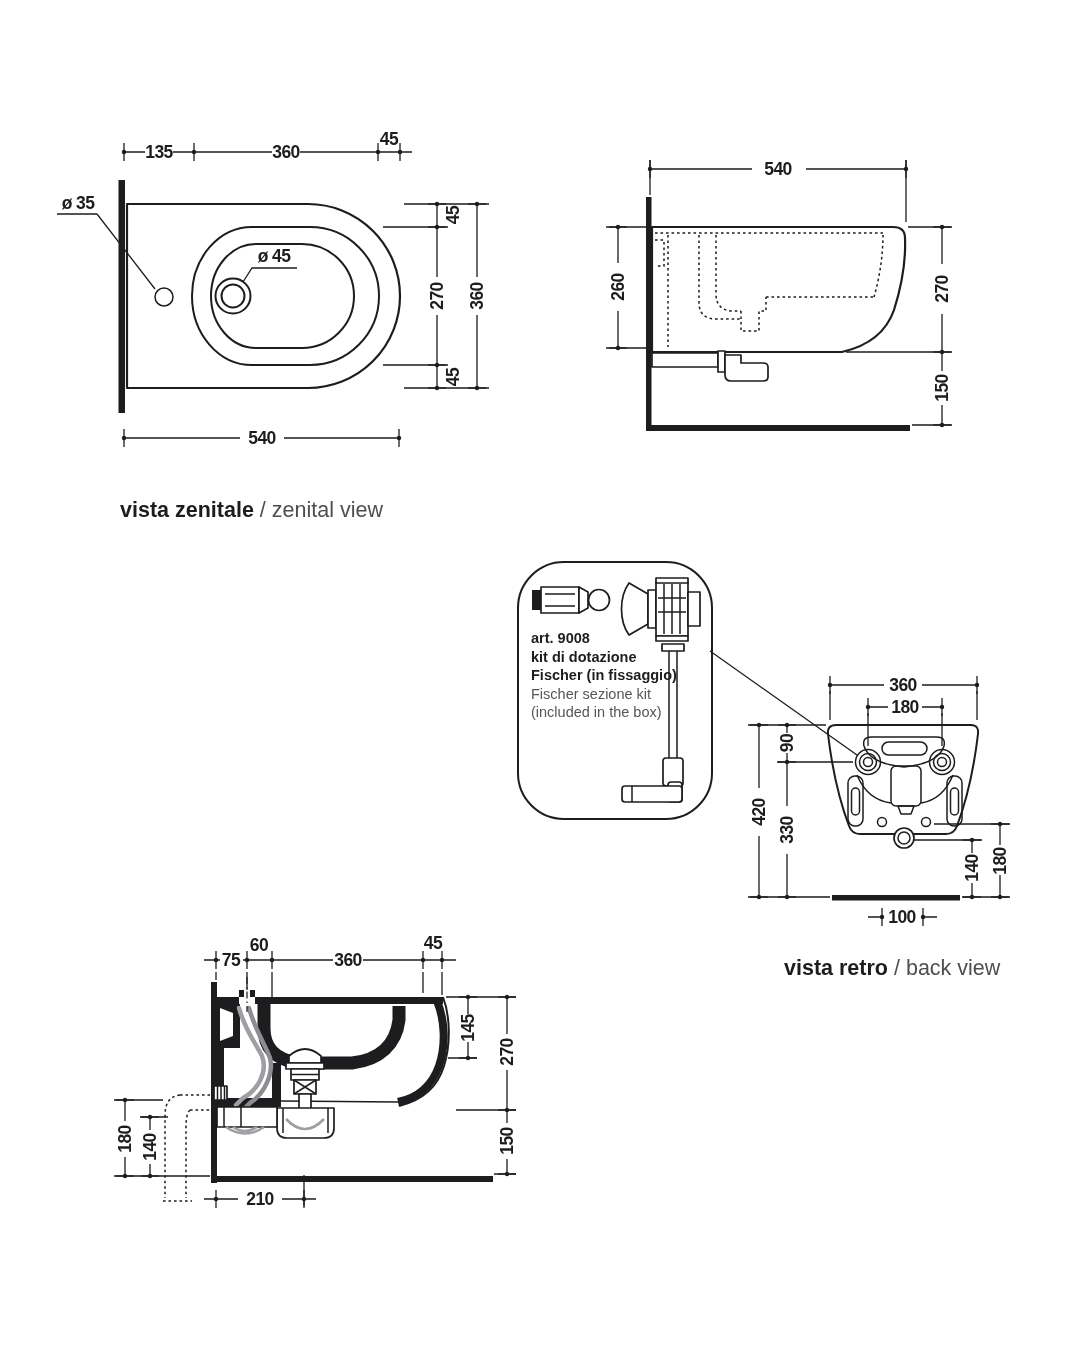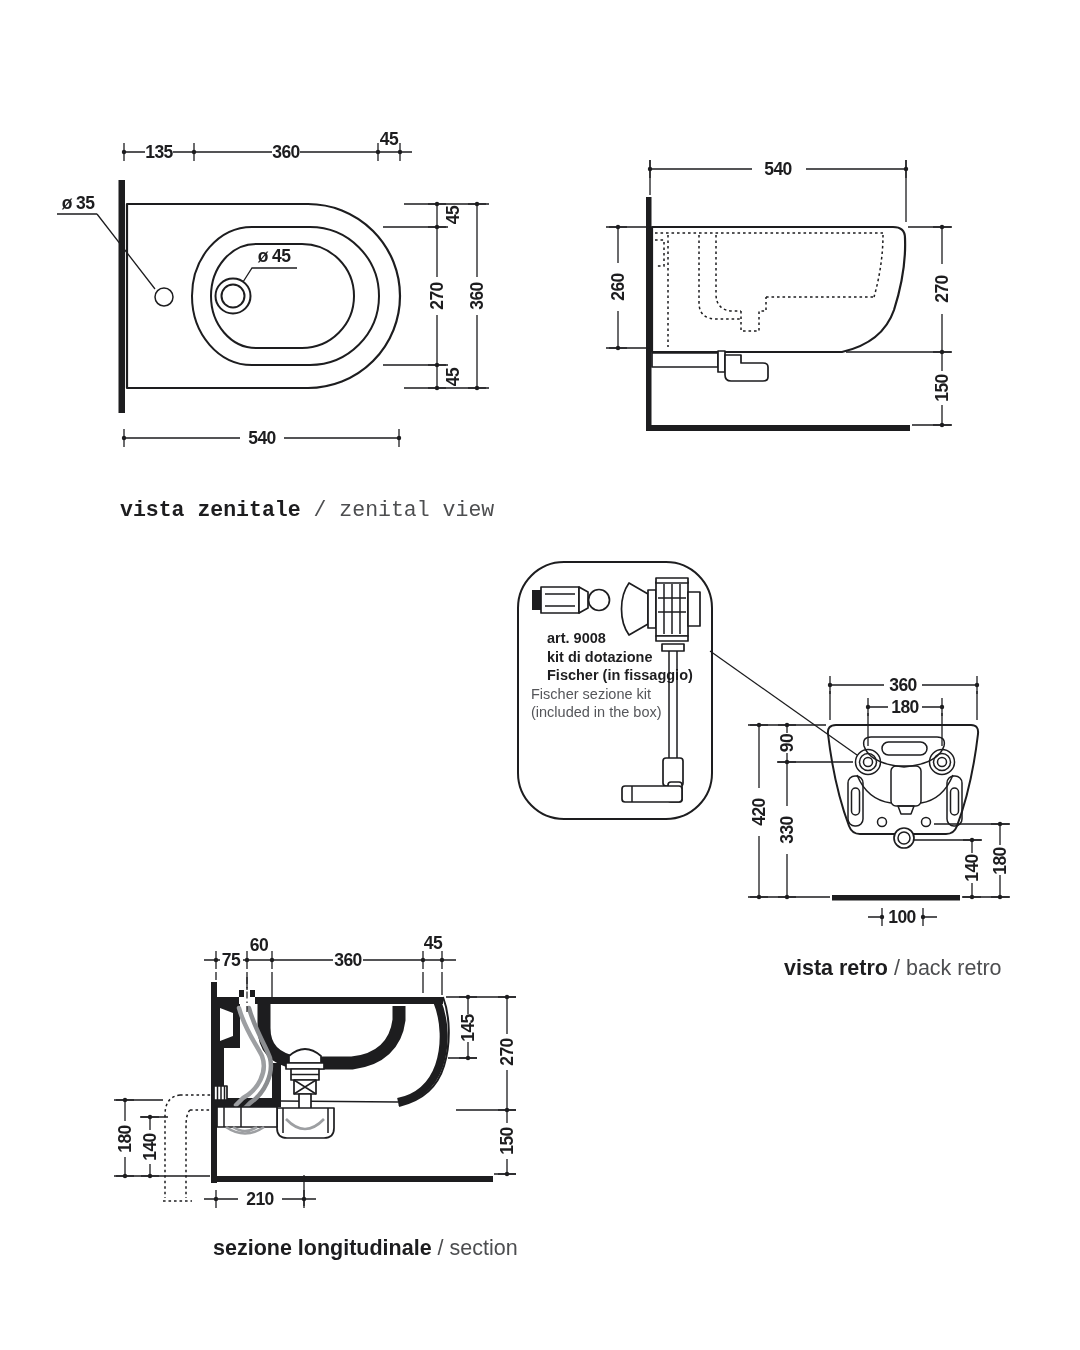--- a/index.html
+++ b/index.html
@@ -21,21 +21,21 @@
   .gry  {stroke:#9d9fa2;stroke-width:2.6;fill:none;}
   .dtxt {font-family:"Liberation Sans",sans-serif;font-weight:bold;font-size:17.5px;
          fill:#1d1d1f;letter-spacing:-0.6px;}
   
   .caption{position:absolute;white-space:nowrap;font-size:21.5px;color:#1d1d1f;}
   .cap-it{font-weight:bold;color:#1d1d1f;}
   .cap-en{font-weight:normal;color:#4d4e50;}
   
   .kit-text{position:absolute;left:531px;top:629px;font-size:14.5px;line-height:18.6px;
             white-space:nowrap;}
-  .kit-b{font-weight:bold;color:#1d1d1f;margin-left:16px;}
+  .kit-b{font-weight:bold;color:#1d1d1f;}
   .kit-g{font-weight:normal;color:#55565a;}
 </style>
 </head>
 <body>
 
 <div id="stage">
 
 <svg id="drawing" width="1080" height="1350" viewBox="0 0 1080 1350">
 
   <g>
@@ -358,35 +358,31 @@
 
     <path class="dim" d="M 204,1199 H 216 M 216,1199 H 238 M 282,1199 H 304 M 304,1199 H 316 M 304,1175 V 1206"></path>
     <line class="dim" x1="216" y1="1190" x2="216" y2="1208"></line>
         <circle class="blk" cx="216" cy="1199" r="2.2"></circle>
     <line class="dim" x1="304" y1="1190" x2="304" y2="1208"></line>
         <circle class="blk" cx="304" cy="1199" r="2.2"></circle>
     <text class="dtxt" x="260" y="1199" dy="6" text-anchor="middle">210</text>
   </g>
 </svg>
 
-<div class="caption" style="left:120px;top:498px;font-family:Liberation Mono, monospace;">
+<div class="caption" style="left:120px;top:498px;">
   <span class="cap-it">vista zenitale</span>
   <span class="cap-en"><span>/</span> <span>zenital view</span></span>
 </div>
 
 
 <div class="caption" style="left:784px;top:956px;">
   <span class="cap-it">vista retro</span>
-  <span class="cap-en"><span>/</span> <span>back retro</span></span>
+  <span class="cap-en"><span>/</span> <span>back view</span></span>
 </div>
 
-<div class="caption" style="left:213px;top:1236px;">
-  <span class="cap-it">sezione longitudinale</span>
-  <span class="cap-en"><span>/</span> <span>section</span></span>
-</div>
 
 <div class="kit-text">
   <div class="kit-b">art. 9008</div>
   <div class="kit-b">kit di dotazione</div>
   <div class="kit-b">Fischer (in fissaggio)</div>
   <div class="kit-g">Fischer sezione kit</div>
   <div class="kit-g">(included in the box)</div>
 </div>
 
 </div>

